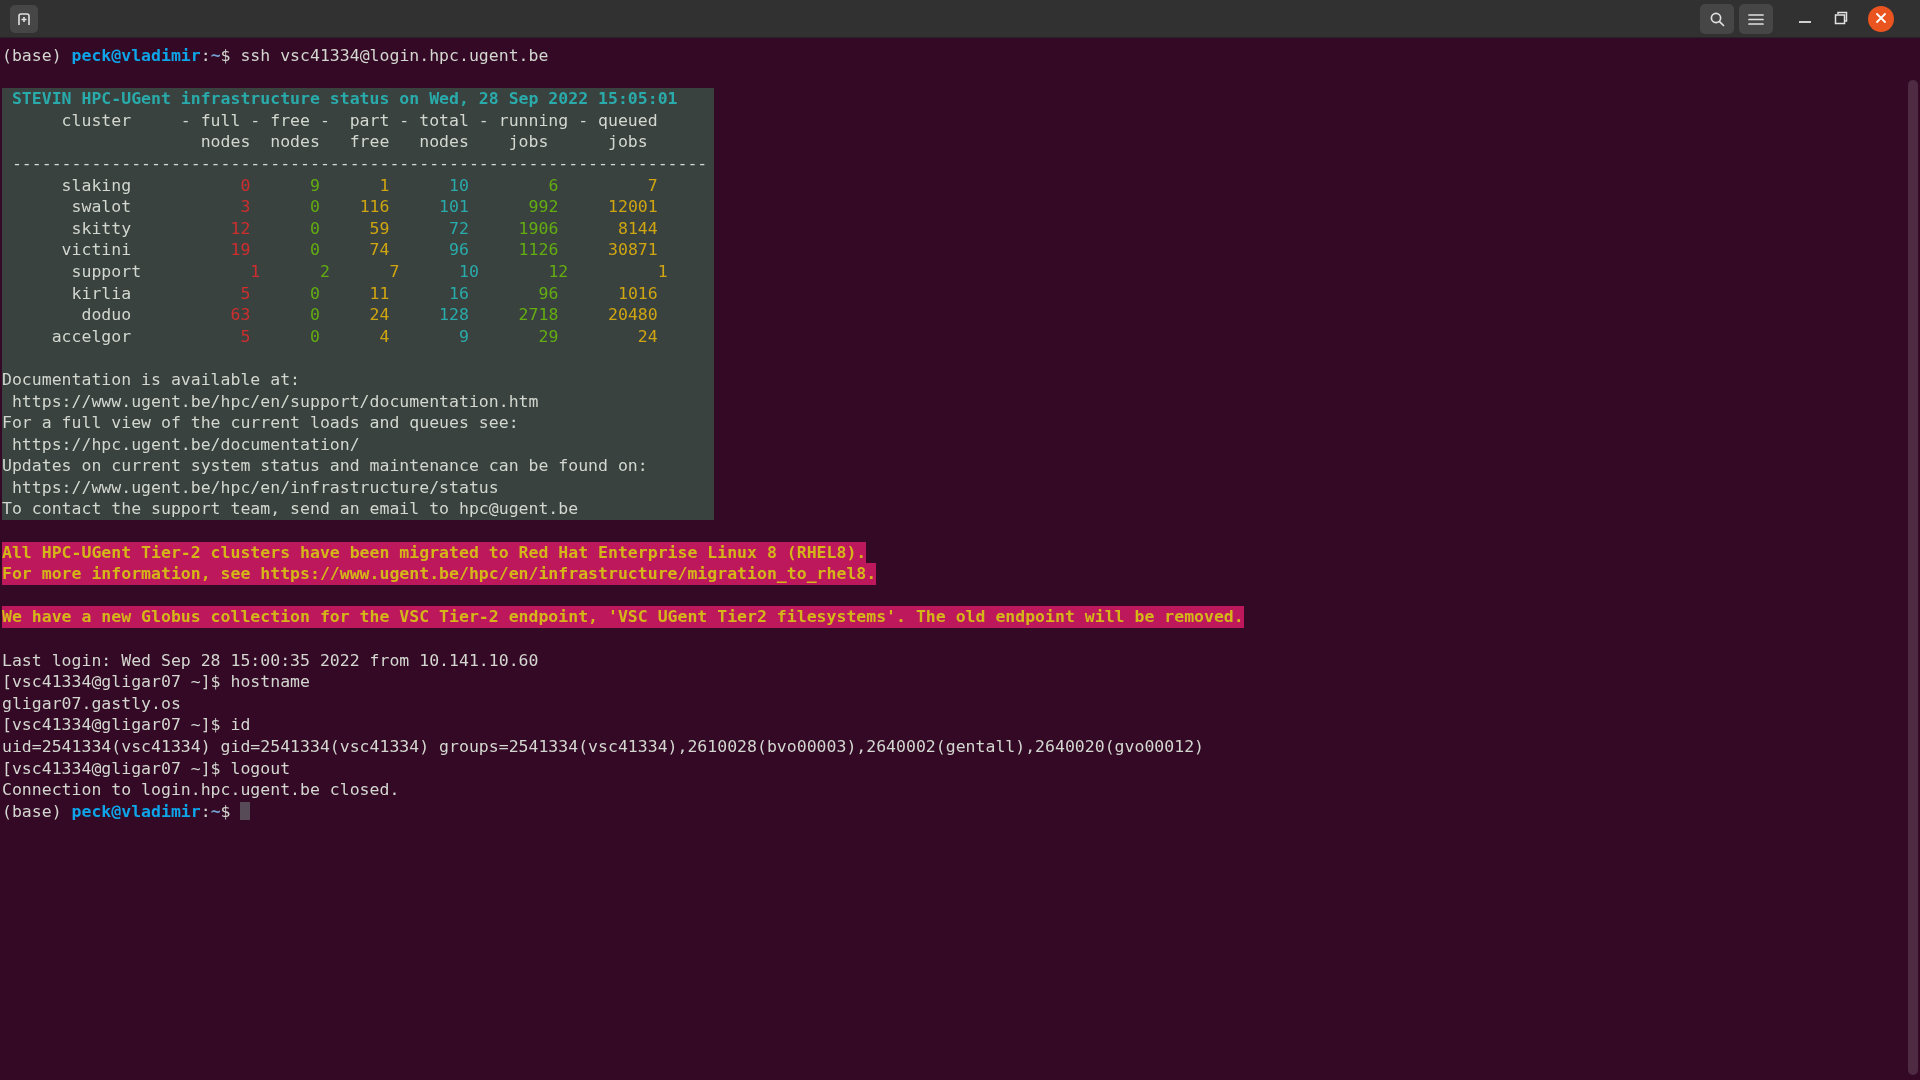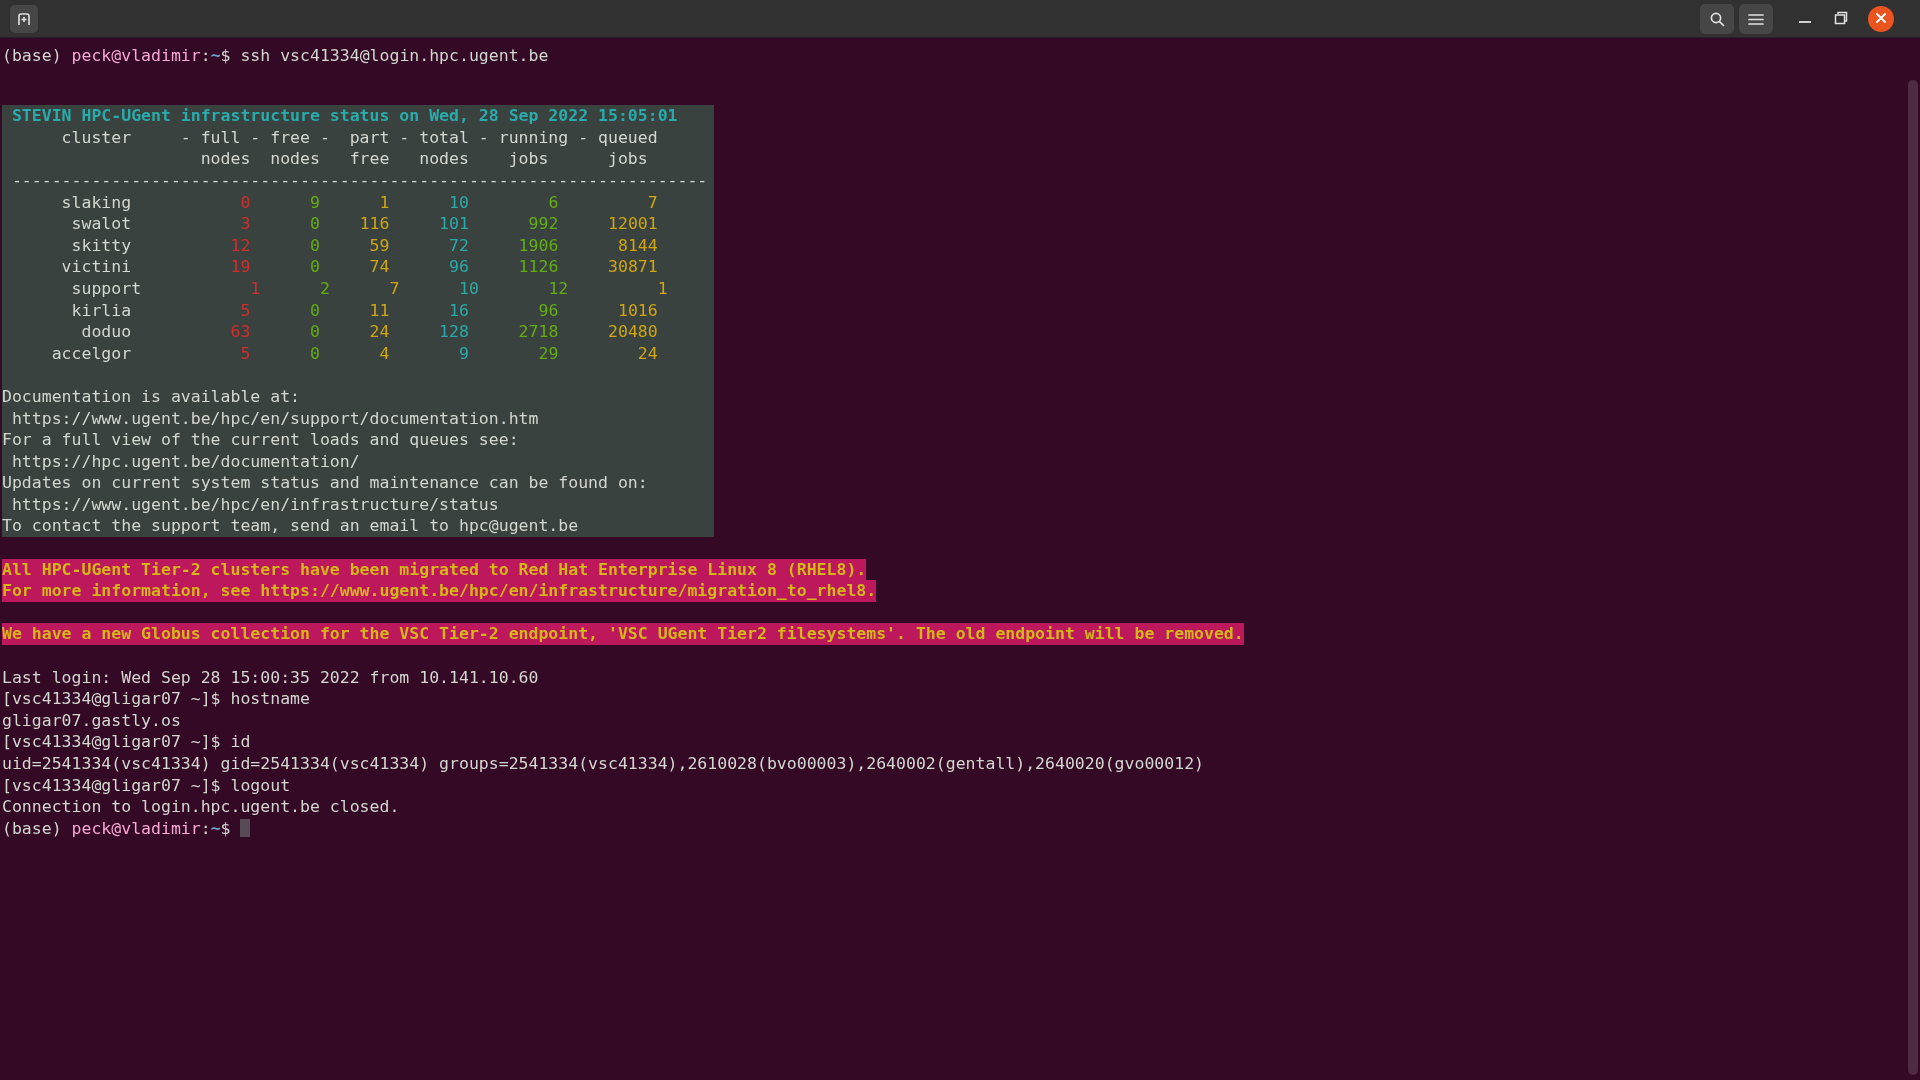--- a/index.html
+++ b/index.html
@@ -39,24 +39,24 @@
   }
 
   
   .terminal {
     position:relative; width:1920px; height:1042px;
     background:#340926; padding:7px 0 0 2px; color:#d3d7cf;
     font-size:16.5px; line-height:21.6px;
   }
   .tl { white-space:pre; height:21.6px; }
   .block { background:#39423f; width:712px; }
-  .c-user { color:#f9a8d4; font-weight:normal; }
+  .c-user { color:#0ea5e9; font-weight:bold; }
   .c-path { color:#729fcf; font-weight:bold; }
   .c-white { color:#d3d7cf; }
-  .c-title { color:#2aabab; font-weight:bold;margin-top:17px; }
+  .c-title { color:#2aabab; font-weight:bold; }
   .c-red { color:#d02e2e; }
   .c-green { color:#63ad11; }
   .c-yellow { color:#cfa511; }
   .c-cyan { color:#2aabab; }
   .notice {
     display:inline-block; background:#be185d; color:#d4b619; font-weight:bold;
   }
   .cursor {
     display:inline-block; width:10px; height:18px; background:#574b57;
     vertical-align:-3px;

